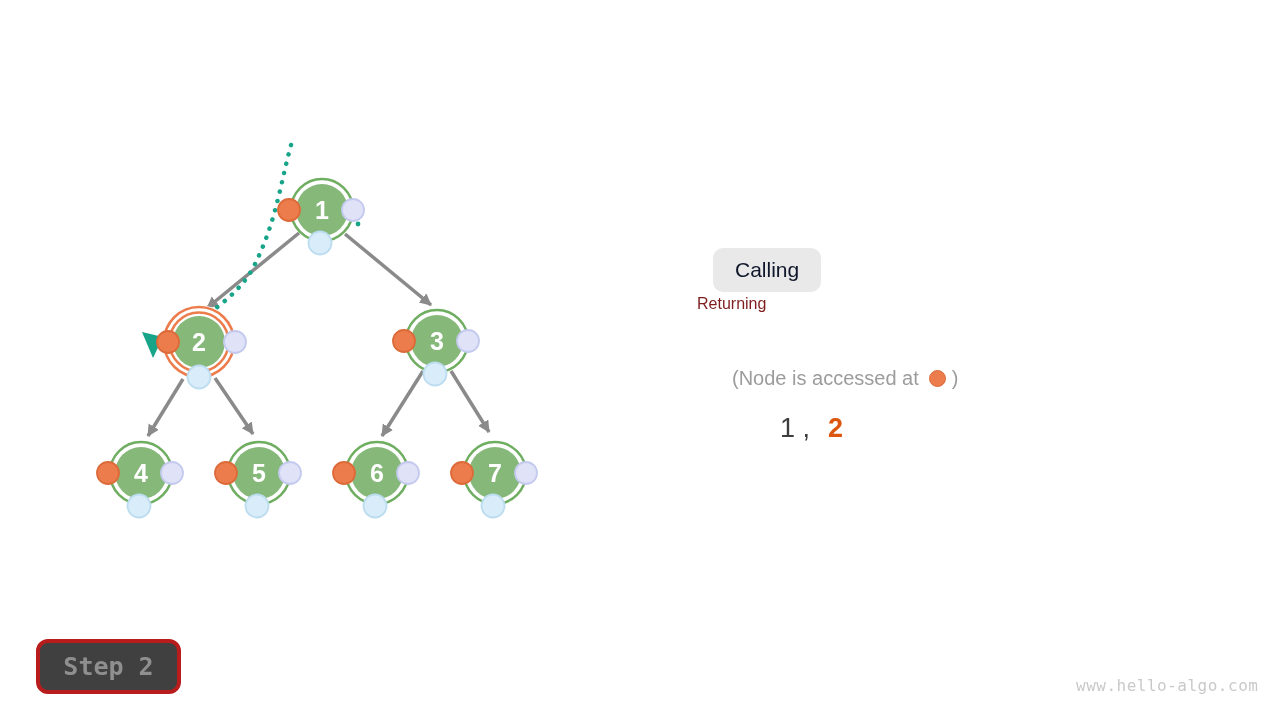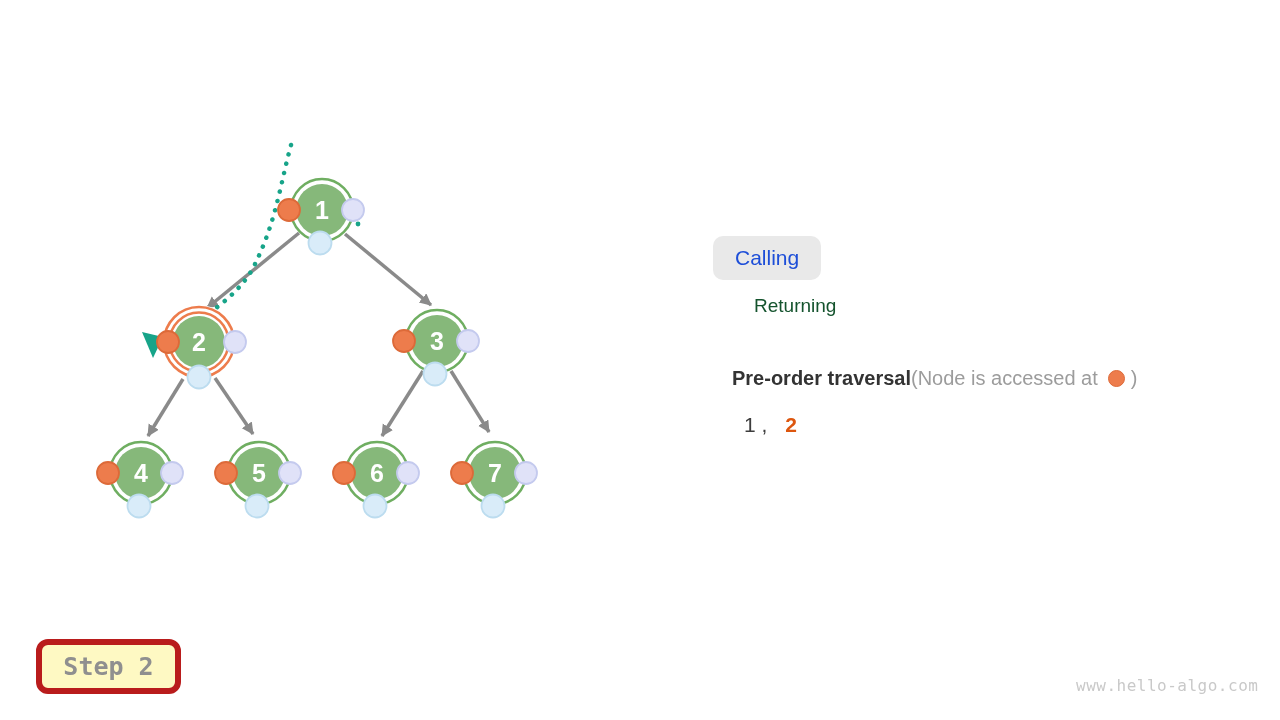--- a/index.html
+++ b/index.html
@@ -17,40 +17,40 @@
   .hl-ring { fill: none; stroke: #ed7c4c; stroke-width: 2.5; }
   .dot        { stroke-width: 1.8; }
   .dot.orange { fill: #ed7c4c; stroke: #dd6a39; }
   .dot.lav    { fill: #e0e2f8; stroke: #c4caee; }
   .dot.blue   { fill: #d9ecf9; stroke: #bcdcef; }
   .rec-path { fill: none; stroke: #17a489; stroke-width: 4.5;
               stroke-linecap: round; stroke-dasharray: 0.1 9.5; }
   .rec-head { fill: #17a489; }
 
   
-  .chip-calling { position: absolute; left: 713px; top: 236px; height: 44px;
+  .chip-calling { position: absolute; left: 713px; top: 248px; height: 44px;
                   padding: 0 22px; display: flex; align-items: center;
                   background: #e9e9e9; border-radius: 10px;
-                  font-size: 21px; color: #1d4ed8; }
-  .lbl-returning { position: absolute; left: 754px; top: 295px;
-                   font-size: 19px; color: #14532d; }
+                  font-size: 21px; color: #0f172a; }
+  .lbl-returning { position: absolute; left: 697px; top: 295px;
+                   font-size: 16px; color: #7f1d1d; }
   .traversal-line { position: absolute; left: 732px; top: 367px;
                     display: flex; align-items: center; font-size: 20px; }
   .trav-title { font-weight: bold; color: #333333; }
   .trav-note  { color: #9c9c9c; }
   .legend-dot { display: inline-block; width: 17px; height: 17px; border-radius: 50%;
                 background: #ed7c4c; border: 1.5px solid #dd6a39; margin: 0 6px 0 10px; }
   .trav-suffix { color: #9c9c9c; }
-  .sequence { position: absolute; left: 744px; top: 413px;
-              font-size: 21px; color: #3d3d3d; }
+  .sequence { position: absolute; left: 780px; top: 413px;
+              font-size: 27px; color: #3d3d3d; }
   .seq-current { color: #dd560e; font-weight: bold; margin-left: 18px; }
 
   
   .step-box { position: absolute; left: 36px; top: 639px; width: 145px; height: 55px;
-              border: 6px solid #b91c1c; border-radius: 12px; background: #fef9c3;
+              border: 4px solid #b91c1c; border-radius: 12px; background: #404040;
               display: flex; align-items: center; justify-content: center;
               font-family: "DejaVu Sans Mono", monospace; font-weight: bold;
               font-size: 25px; color: #8f8f8f; }
   .watermark { position: absolute; left: 1076px; top: 676px;
                font-family: "DejaVu Sans Mono", monospace; font-size: 16px;
                letter-spacing: 0.5px; color: #c9c9c9; }
 </style>
 </head>
 <body>
 
@@ -139,21 +139,20 @@
       <circle class="dot orange" cx="462" cy="473" r="11"></circle>
       <circle class="dot lav" cx="526" cy="473" r="11"></circle>
       <circle class="dot blue" cx="493" cy="506" r="11.5"></circle>
     </g>
   </svg>
 
   <div class="chip-calling">Calling</div>
   <div class="lbl-returning">Returning</div>
 
   <div class="traversal-line">
-    <span class="trav-title">Pre-order traversal</span>
     <span class="trav-note">(Node is accessed at</span>
     <span class="legend-dot"></span>
     <span class="trav-suffix">)</span>
   </div>
 
   <div class="sequence">
     <span>1 ,</span><span class="seq-current">2</span>
   </div>
 
   <div class="step-box">Step 2</div>

